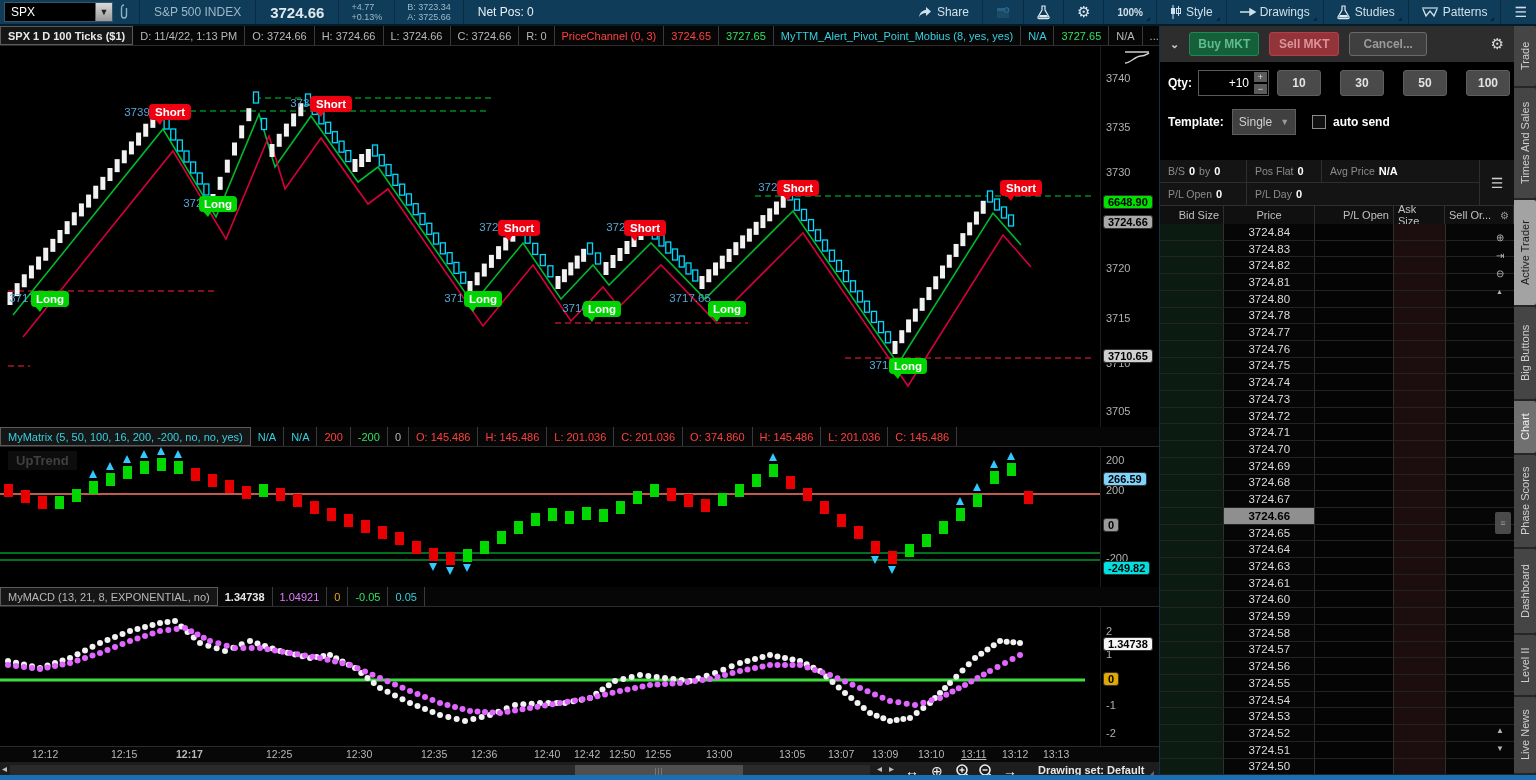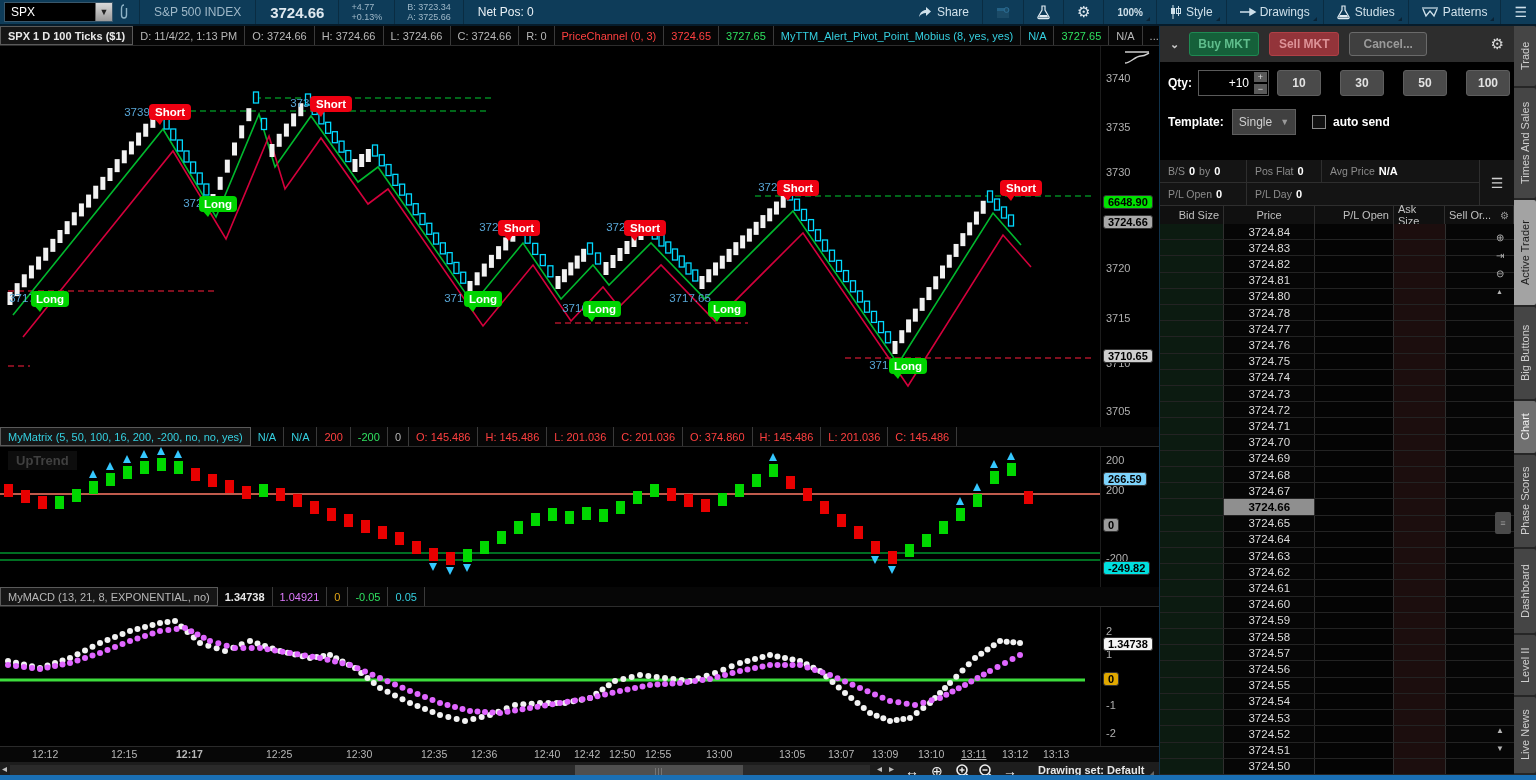--- a/index.html
+++ b/index.html
@@ -1192,29 +1192,20 @@
           <div class="l-cell cell-price">
             <span>3724.63</span>
           </div>
           <div class="l-cell cell-pl"></div>
           <div class="l-cell cell-ask"></div>
           <div class="l-cell cell-sell"></div>
         </div>
         <div class="l-row">
           <div class="l-cell cell-bid"></div>
           <div class="l-cell cell-price">
-            <span>3724.62</span>
-          </div>
-          <div class="l-cell cell-pl"></div>
-          <div class="l-cell cell-ask"></div>
-          <div class="l-cell cell-sell"></div>
-        </div>
-        <div class="l-row">
-          <div class="l-cell cell-bid"></div>
-          <div class="l-cell cell-price">
             <span>3724.61</span>
           </div>
           <div class="l-cell cell-pl"></div>
           <div class="l-cell cell-ask"></div>
           <div class="l-cell cell-sell"></div>
         </div>
         <div class="l-row">
           <div class="l-cell cell-bid"></div>
           <div class="l-cell cell-price">
             <span>3724.60</span>

